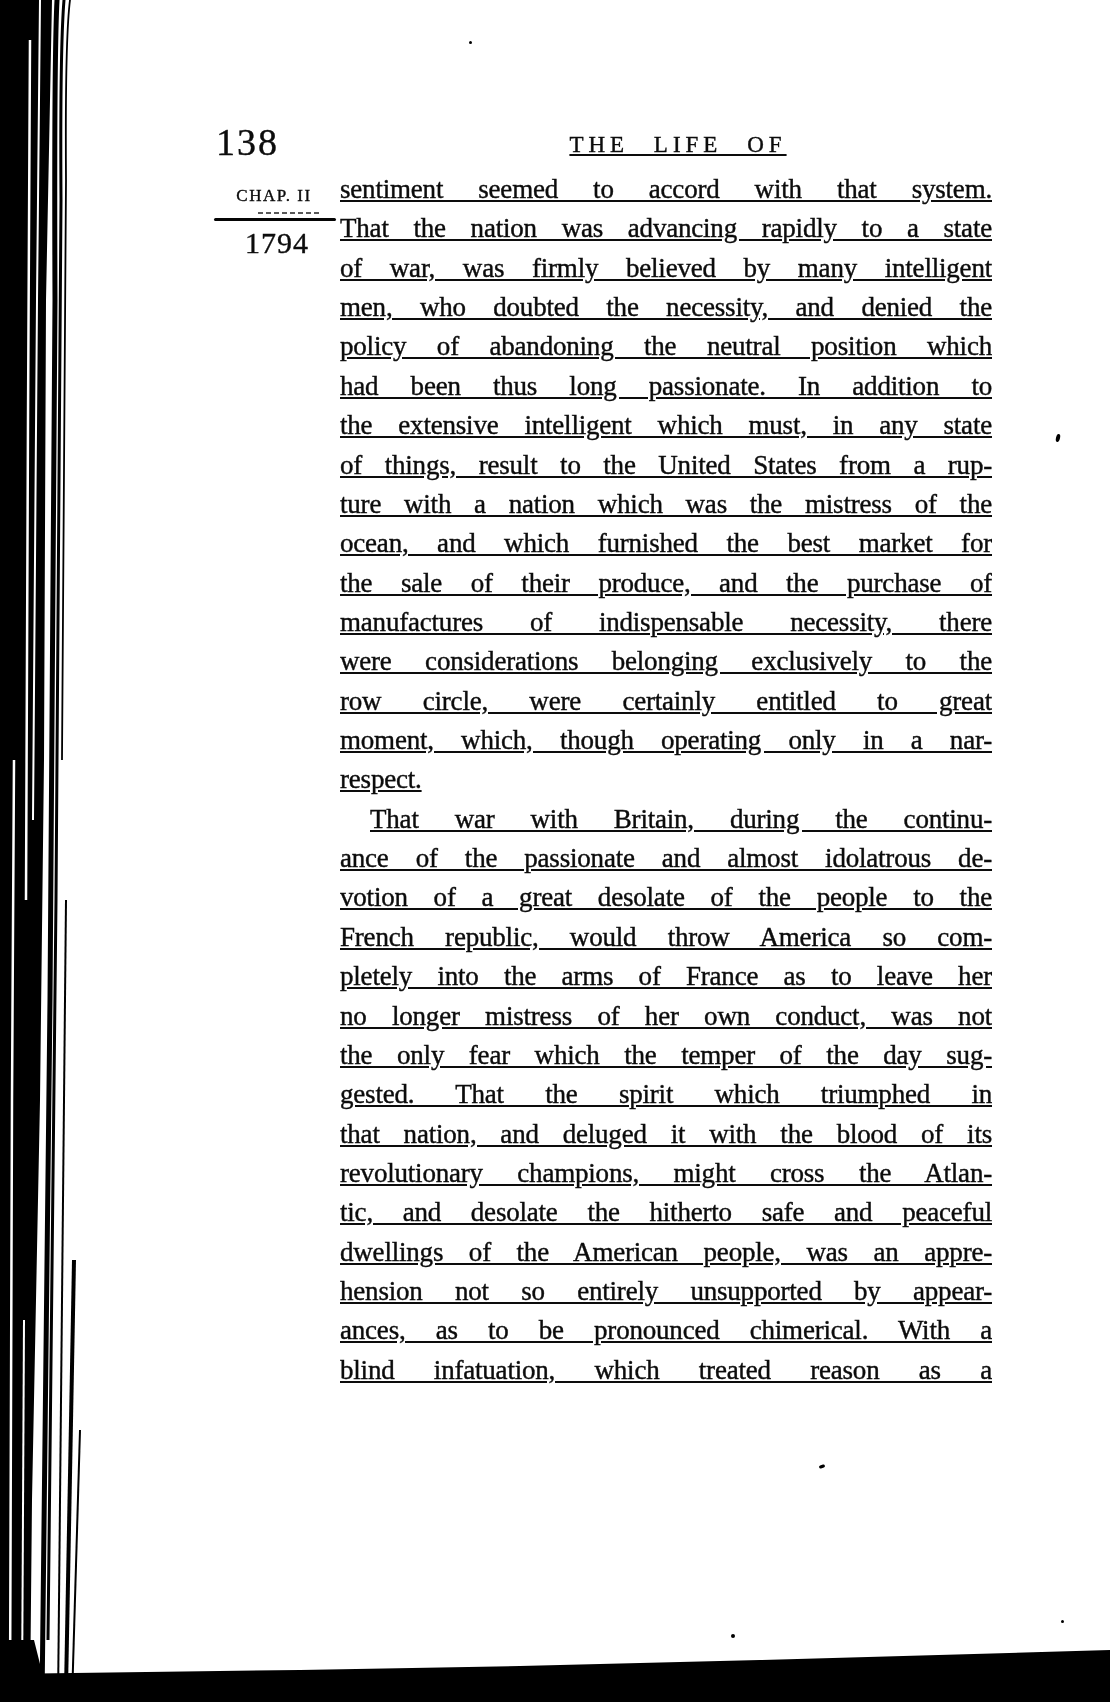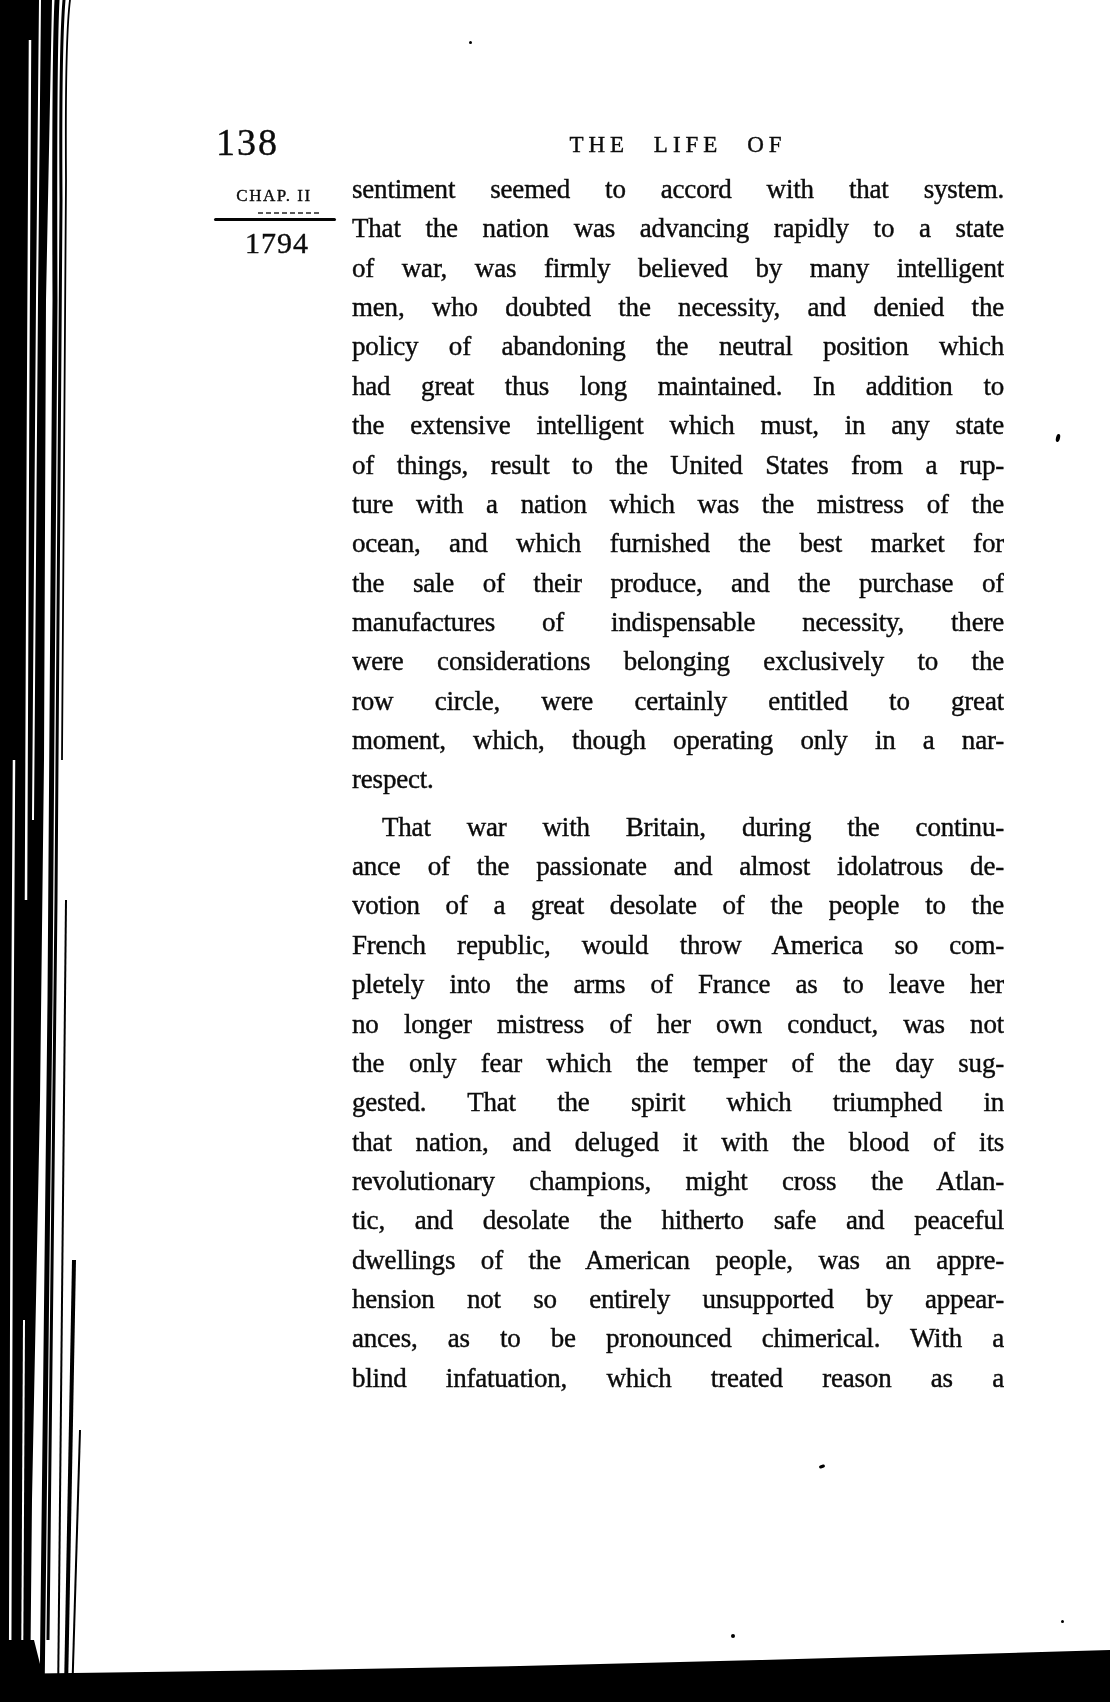--- a/index.html
+++ b/index.html
@@ -9,46 +9,46 @@
     font-family:"Liberation Serif","DejaVu Serif",serif;
   }
   .ink { -webkit-text-stroke:0.4px #0c0c0c; }
 
   .page-number {
     position:absolute; left:216px; top:120px;
     font-size:38px; letter-spacing:2px;text-align:center;
   }
   .running-header {
     position:absolute; left:352px; top:132px; width:652px;
-    text-align:center; font-size:23px; letter-spacing:5px; word-spacing:14px;
+    text-align:center; font-size:23px; letter-spacing:5px; word-spacing:14px;text-decoration:underline;
   }
   .chap-label {
     position:absolute; left:212px; top:186px; width:124px;
     text-align:center; font-size:17px; letter-spacing:1.5px;
   }
   .margin-rule {
     position:absolute; left:214px; top:218px; width:122px; height:3px;
     background:#050505; border-radius:2px;
   }
   .margin-rule-smudge {
     position:absolute; left:258px; top:212px; width:62px; height:2px; opacity:.65;
     background:repeating-linear-gradient(90deg,#000 0 5px,transparent 5px 8px);
   }
   .margin-year {
     position:absolute; left:232px; top:226px; width:90px;
     text-align:center; font-size:30px; letter-spacing:1px;
   }
 
-  .body-text { position:absolute; left:352px; top:174px; width:652px; }
+  .body-text { position:absolute; left:340px; top:174px; width:652px;text-decoration:underline; }
   .line {
     height:39.36px; overflow:hidden;
     font-size:27px; letter-spacing:-0.2px;
     text-align:justify; text-align-last:justify;
   }
-  .line.indent  { text-indent:30px;margin-top:8px; }
+  .line.indent  { text-indent:30px; }
   .line.endpara { text-align-last:left; }
 
   .gutter    { position:absolute; left:0; top:0; }
   .bottombar { position:absolute; left:0; top:1642px; }
 
   .speck { position:absolute; background:#000; }
   .speck.s1 { left:469px;  top:41px;   width:3px; height:3px; border-radius:50%; }
   .speck.s2 { left:1056px; top:434px;  width:4px; height:8px; border-radius:2px/4px; transform:rotate(14deg); }
   .speck.s3 { left:819px;  top:1465px; width:6px; height:3px; border-radius:2px; transform:rotate(-20deg); }
   .speck.s4 { left:731px;  top:1634px; width:4px; height:4px; border-radius:50%; }
@@ -84,21 +84,21 @@
 <div class="margin-rule-smudge"></div>
 <div class="margin-rule"></div>
 <div class="margin-year ink">1794</div>
 
 <div class="body-text ink">
     <div class="line">sentiment seemed to accord with that system.</div>
     <div class="line">That the nation was advancing rapidly to a state</div>
     <div class="line">of war, was firmly believed by many intelligent</div>
     <div class="line">men, who doubted the necessity, and denied the</div>
     <div class="line">policy of abandoning the neutral position which</div>
-    <div class="line">had great thus long maintained.  In addition to</div>
+    <div class="line">had been thus long passionate.  In addition to</div>
     <div class="line">the extensive intelligent which must, in any state</div>
     <div class="line">of things, result to the United States from a rup-</div>
     <div class="line">ture with a nation which was the mistress of the</div>
     <div class="line">ocean, and which furnished the best market for</div>
     <div class="line">the sale of their produce, and the purchase of</div>
     <div class="line">manufactures of indispensable necessity, there</div>
     <div class="line">were considerations belonging exclusively to the</div>
     <div class="line">row circle, were certainly entitled to great</div>
     <div class="line">moment, which, though operating only in a nar-</div>
     <div class="line endpara">respect.</div>

